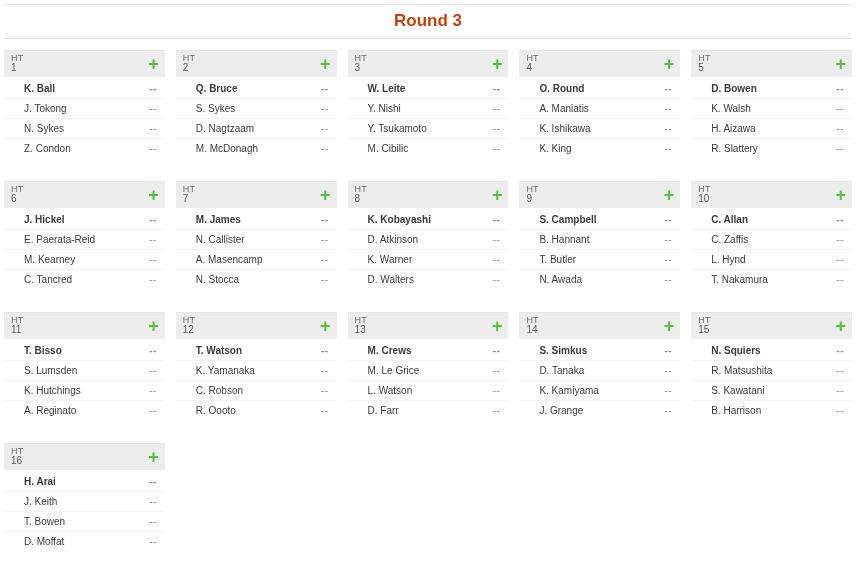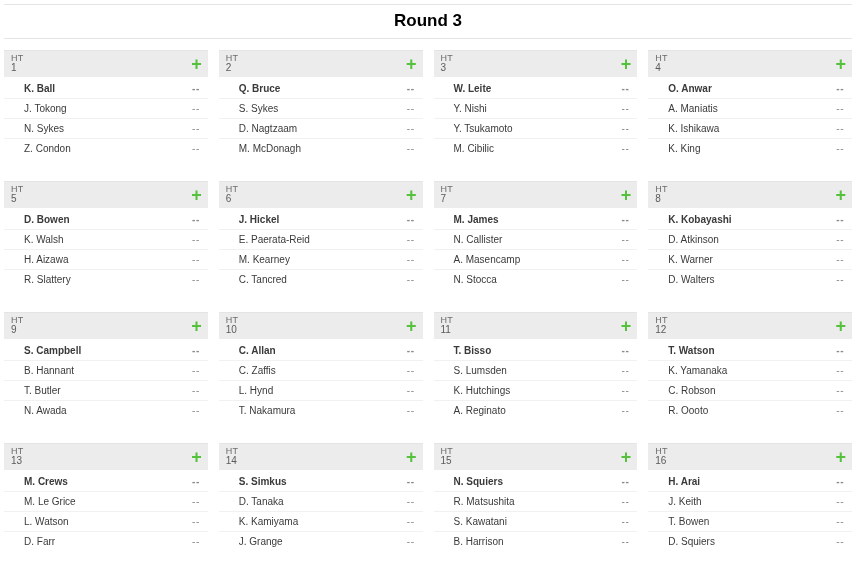--- a/index.html
+++ b/index.html
@@ -13,25 +13,25 @@
   .round-bar {
     border-top: 1px solid #e4e4e4;
     border-bottom: 1px solid #e4e4e4;
     padding: 6px 0 7px;
     text-align: center;
     margin-bottom: 11px;
   }
   .round-title {
     font-size: 17px;
     font-weight: 700;
-    color: #000000;
+    color: #c2410c;
   }
   .grid {
     display: grid;
-    grid-template-columns: repeat(4, 1fr);
+    grid-template-columns: repeat(5, 1fr);
     gap: 22px 11px;
   }
   .heat {
     border-top: 1px solid #e4e4e4;
   }
   .heat-header {
     background: #ececec;
     display: flex;
     align-items: center;
     justify-content: space-between;
@@ -166,21 +166,21 @@
     <div class="heat">
       <div class="heat-header">
         <div class="heat-header-left">
           <div class="heat-label">HT</div>
           <div class="heat-num">4</div>
         </div>
         <div class="plus">+</div>
       </div>
       <div class="athletes">
         <div class="athlete-row">
-          <span class="athlete-name">O. Anwar</span>
+          <span class="athlete-name">O. Round</span>
           <span class="athlete-score">--</span>
         </div>
         <div class="athlete-row">
           <span class="athlete-name">A. Maniatis</span>
           <span class="athlete-score">--</span>
         </div>
         <div class="athlete-row">
           <span class="athlete-name">K. Ishikawa</span>
           <span class="athlete-score">--</span>
         </div>
@@ -502,18 +502,18 @@
         </div>
         <div class="athlete-row">
           <span class="athlete-name">J. Keith</span>
           <span class="athlete-score">--</span>
         </div>
         <div class="athlete-row">
           <span class="athlete-name">T. Bowen</span>
           <span class="athlete-score">--</span>
         </div>
         <div class="athlete-row">
-          <span class="athlete-name">D. Squiers</span>
+          <span class="athlete-name">D. Moffat</span>
           <span class="athlete-score">--</span>
         </div>
       </div>
     </div>
   </div>
 
 </body></html>

